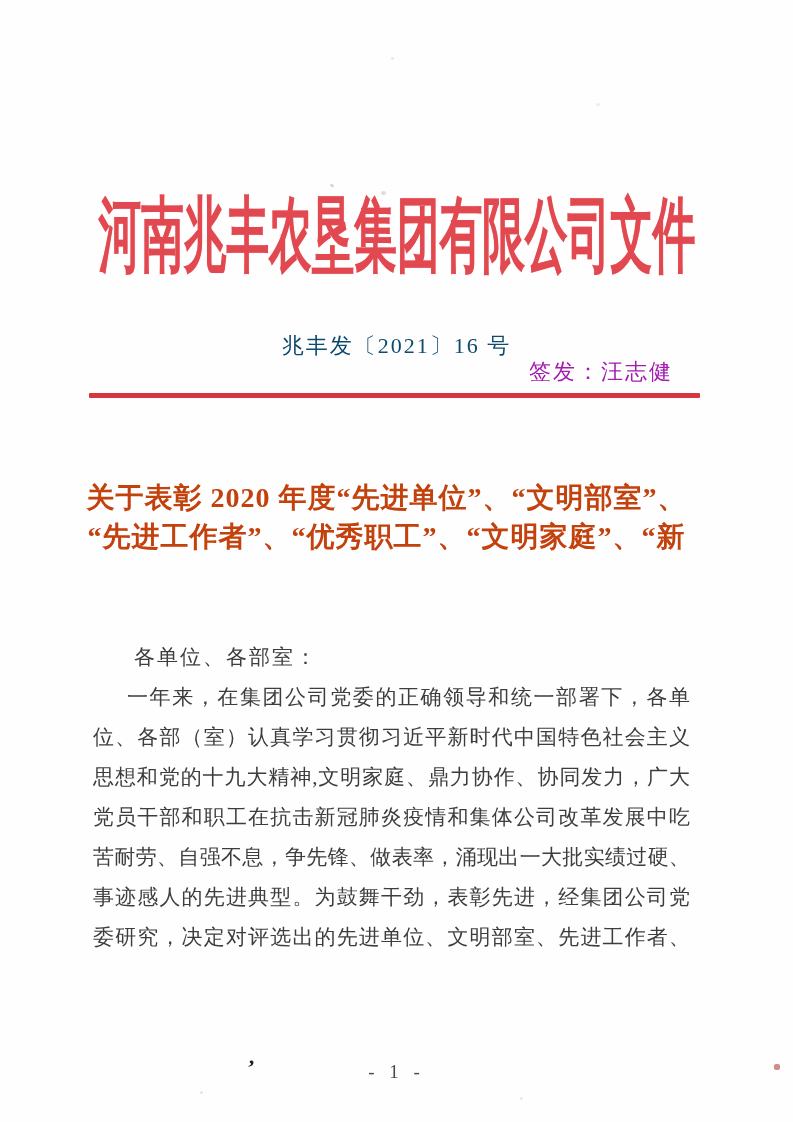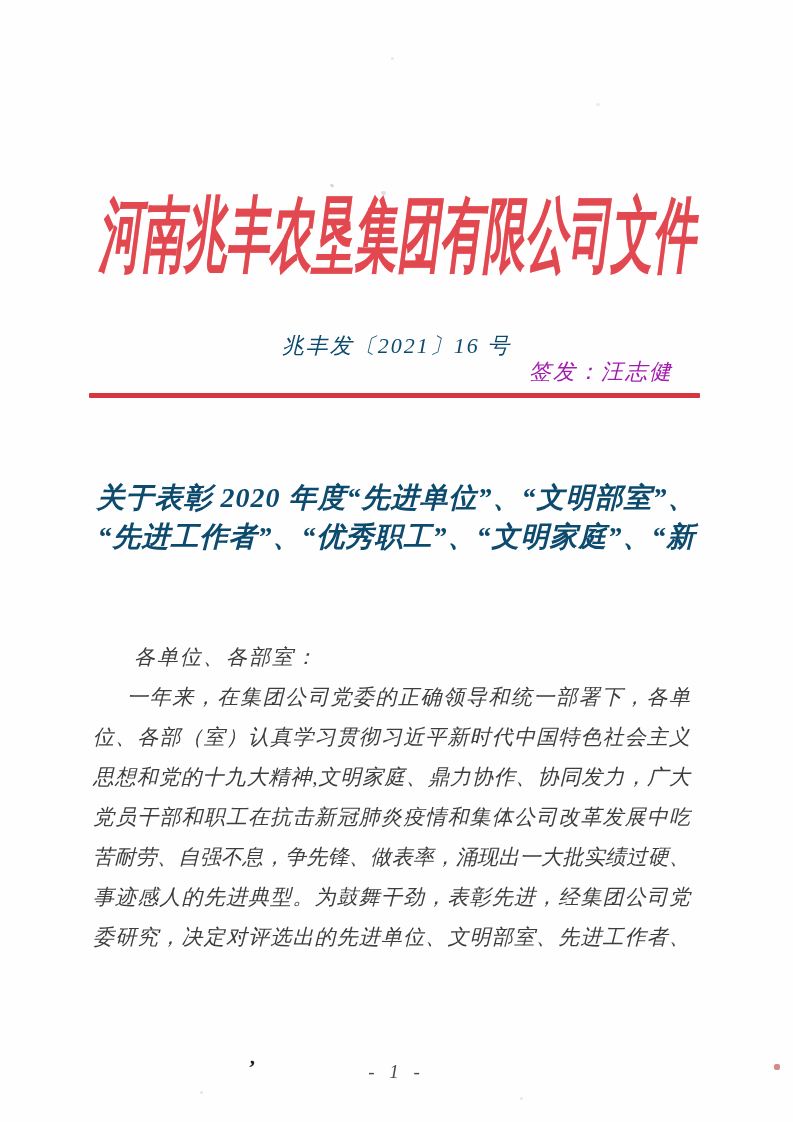--- a/index.html
+++ b/index.html
@@ -4,21 +4,20 @@
 <style>
   html,body{margin:0;padding:0;background:#888;}
   .page{
     position:relative;
     width:793px;height:1122px;
     margin:0 auto;
     background:#fffefe;
     overflow:hidden;
     font-family:"Liberation Serif","DejaVu Serif",serif;
     color:#3d3d3d;
-    font-style:italic;
   }
   
   .org-title-wrap{
     position:absolute;top:186px;left:0;width:793px;height:100px;
     display:flex;align-items:center;justify-content:center;
   }
   .org-title{
     font-size:82px;line-height:100px;font-weight:700;
     color:#e2484f;white-space:nowrap;
     transform:scaleX(0.52);transform-origin:center;
@@ -33,23 +32,23 @@
   .signer{
     position:absolute;top:357px;right:120px;
     font-size:22px;line-height:30px;letter-spacing:2px;color:#a21caf;
   }
   .red-rule{
     position:absolute;top:393px;left:89px;width:611px;height:5px;
     background:#d7363e;border-radius:1px;
   }
   
   .doc-title{
-    position:absolute;top:478px;left:45px;width:703px;
+    position:absolute;top:478px;left:35px;width:703px;
     text-align:center;font-size:28px;line-height:39px;
-    font-weight:700;color:#0c4a6e;letter-spacing:1px;
+    font-weight:700;color:#c2410c;letter-spacing:1px;
   }
   
   .body-block{
     position:absolute;top:637px;left:93px;width:597px;
     font-size:21px;color:#3d3d3d;
   }
   .bline{
     line-height:40px;height:40px;white-space:nowrap;
     text-align:justify;text-align-last:justify;
     overflow:visible;

